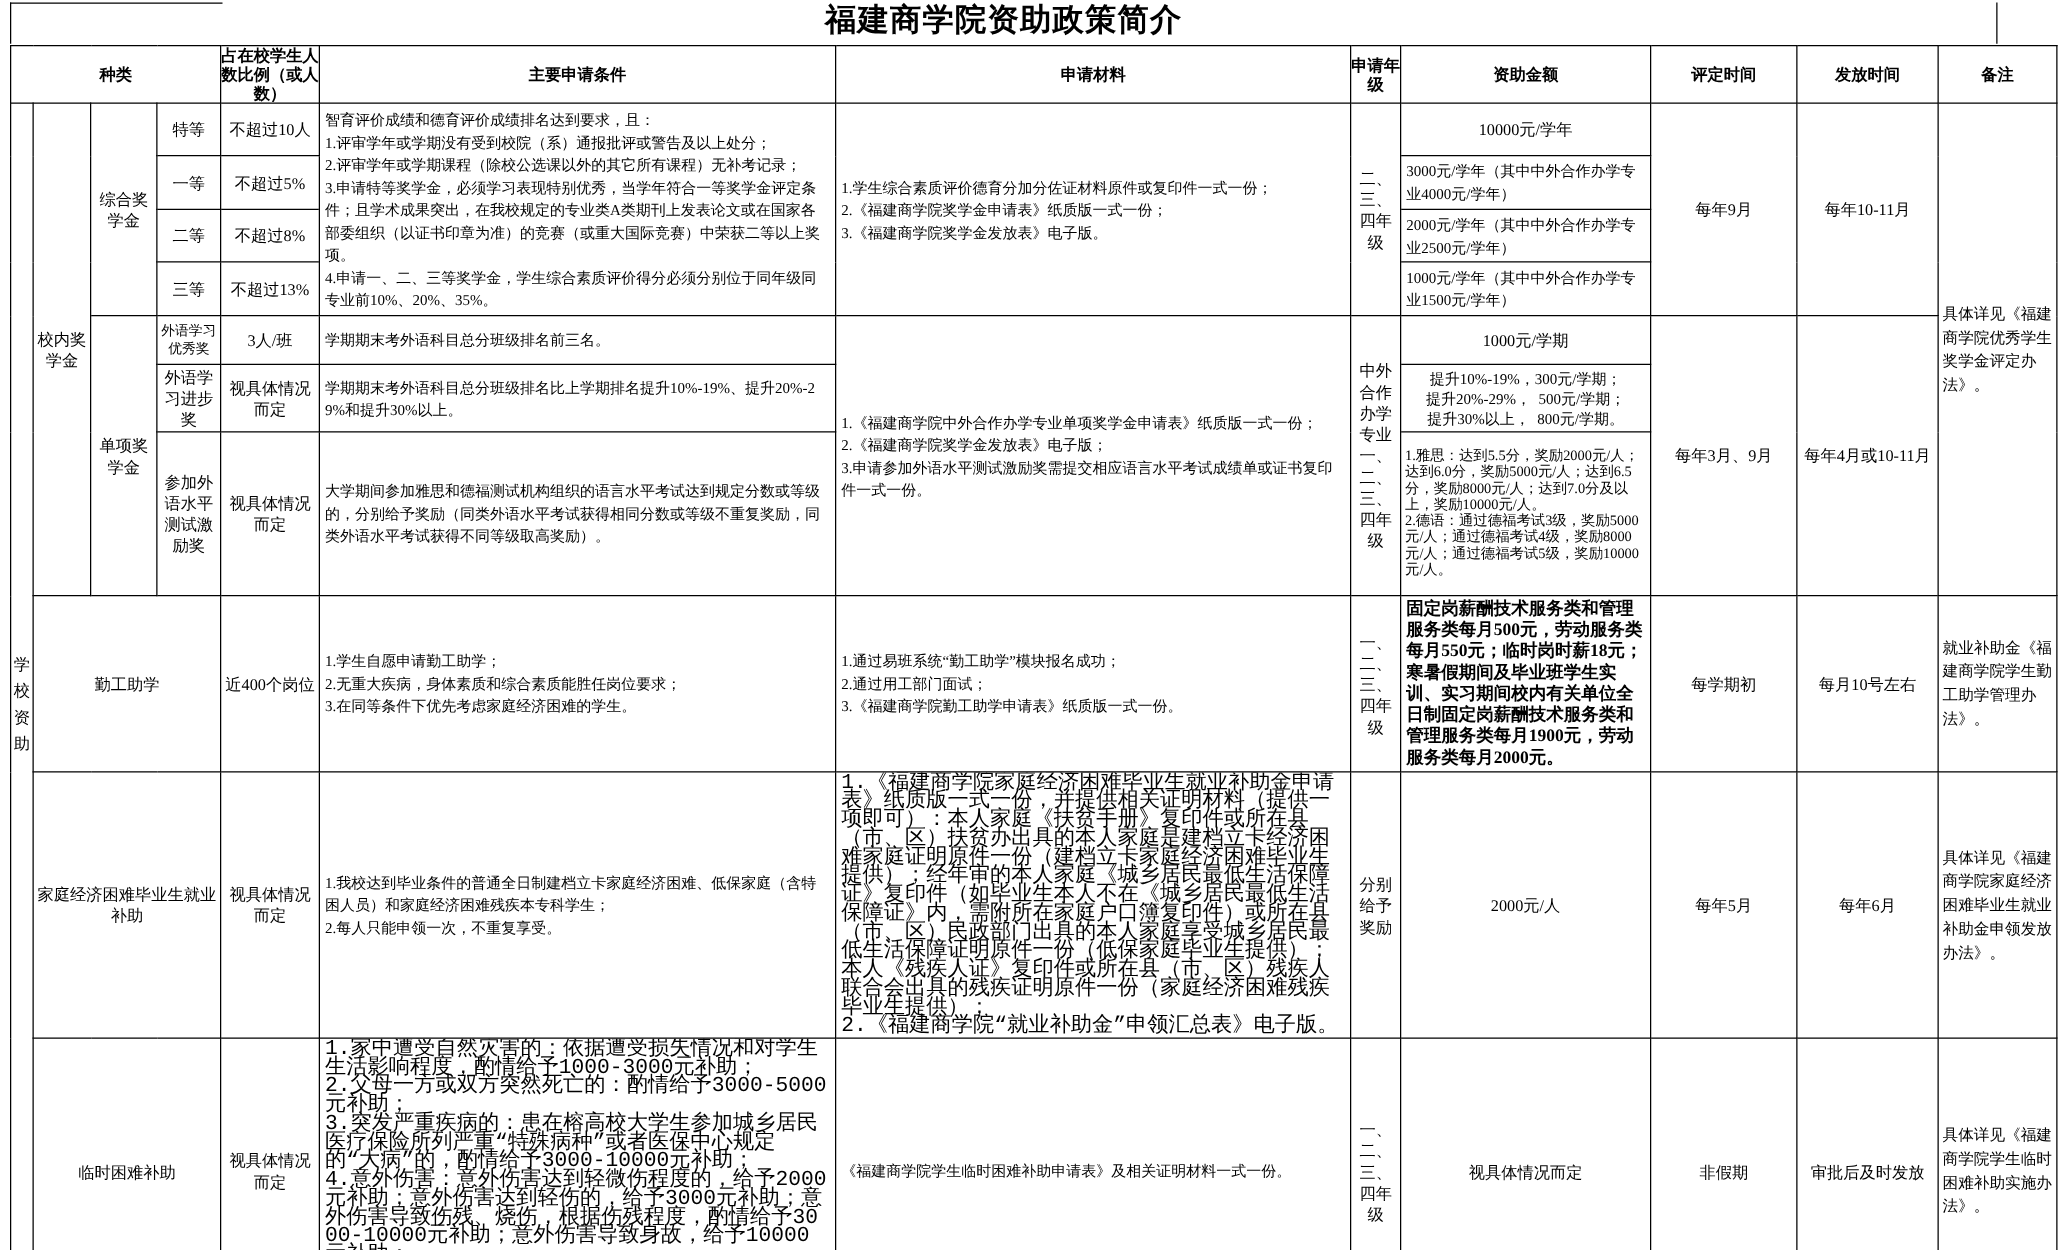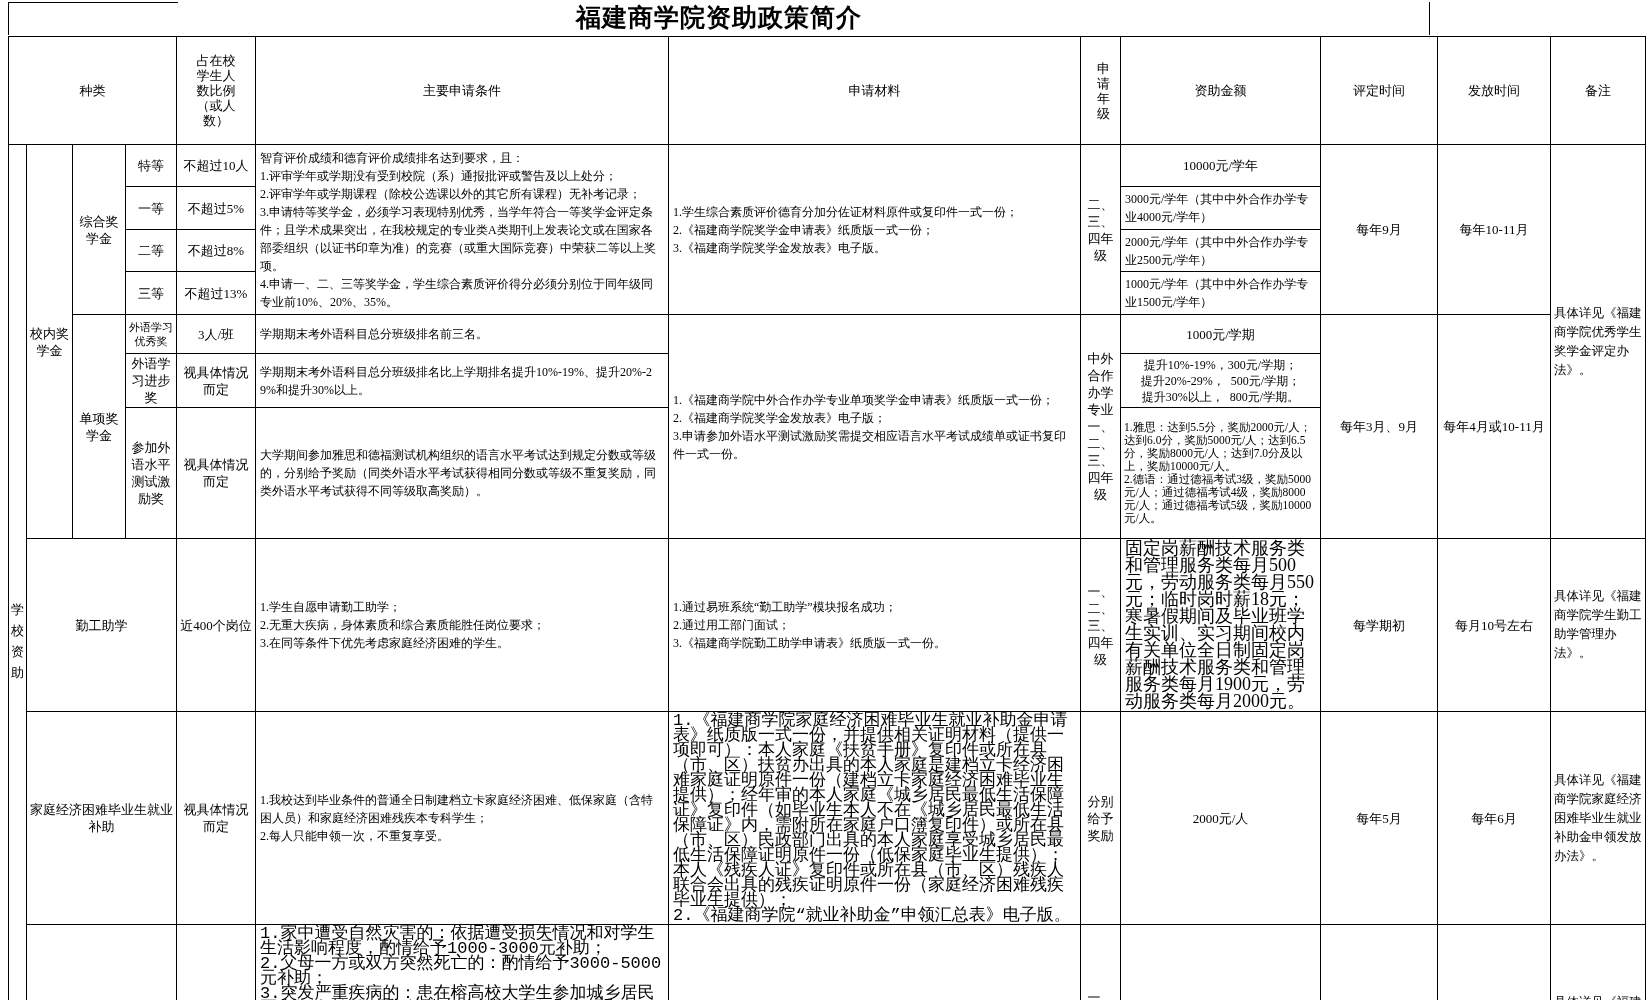--- a/index.html
+++ b/index.html
@@ -1,29 +1,29 @@
 <!DOCTYPE html>
 <html><head>
 <meta charset="utf-8">
 <style>
   html,body{margin:0;padding:0;background:#ffffff;}
   .sheet{position:relative;width:1652px;height:1000px;background:#ffffff;overflow:hidden;
          font-family:"Liberation Serif","DejaVu Serif",serif;color:#000;}
-  .title-band{position:absolute;left:8px;top:2px;width:1422px;height:33px;
-              border-left:1px solid #000;border-right:1px solid #000;box-sizing:border-box;}
+  .title-band{position:absolute;left:8px;top:2px;width:1590px;height:33px;
+              border-left:1px solid #000;border-right:1px solid #000;box-sizing:border-box;font-family:Liberation Mono, monospace;}
   .title{width:100%;text-align:center;font-size:25px;font-weight:bold;line-height:32px;letter-spacing:1px;}
   .top-seg{position:absolute;left:8px;top:2px;width:170px;height:1px;background:#000;}
   table.policy{position:absolute;left:8px;top:36px;width:1637px;border-collapse:collapse;table-layout:fixed;}
   td{border:1px solid #000;font-size:13px;text-align:center;vertical-align:middle;
      padding:1px 2px;overflow:hidden;line-height:17px;word-break:break-all;}
-  .th{font-weight:normal;line-height:15px;padding:16px;}
+  .th{font-weight:bold;line-height:15px;padding:0;}
   .ml{text-align:left;white-space:pre-wrap;font-size:12px;line-height:18px;padding:1px 4px;}
   .dense{font-size:17px;line-height:15px;font-family:Liberation Mono, monospace;}
   .dense2{font-size:11.5px;line-height:13px;padding:1px 3px;}
-  .amt8{font-size:18px;line-height:17px;}
+  .amt8{font-size:14px;line-height:17px;font-weight:bold;}
   .remark{font-size:12.5px;line-height:19px;padding:1px 3px;}
   .grade{line-height:17px;padding:1px 5px;}
   .vert{line-height:21px;padding:2px;}
   .sm{font-size:11px;line-height:14px;padding:0;margin-left:20px;}
   .amtmid{font-size:12px;line-height:16px;text-align:center;}
 </style>
 </head>
 <body>
 
 <div class="sheet">
@@ -137,21 +137,21 @@
       <td class="ml">1.学生自愿申请勤工助学；
 2.无重大疾病，身体素质和综合素质能胜任岗位要求；
 3.在同等条件下优先考虑家庭经济困难的学生。</td>
       <td class="ml">1.通过易班系统“勤工助学”模块报名成功；
 2.通过用工部门面试；
 3.《福建商学院勤工助学申请表》纸质版一式一份。</td>
       <td class="grade">一、二、三、四年级</td>
       <td class="ml amt8">固定岗薪酬技术服务类和管理服务类每月500元，劳动服务类每月550元；临时岗时薪18元；寒暑假期间及毕业班学生实训、实习期间校内有关单位全日制固定岗薪酬技术服务类和管理服务类每月1900元，劳动服务类每月2000元。</td>
       <td>每学期初</td>
       <td>每月10号左右</td>
-      <td class="ml remark">具体详见《福建商学院学生勤工助学管理办法》。</td>
+      <td class="ml remark">就业补助金《福建商学院学生勤工助学管理办法》。</td>
     </tr>
 
     <tr style="height:194px">
       <td colspan="3">家庭经济困难毕业生就业补助</td>
       <td>视具体情况而定</td>
       <td class="ml">1.我校达到毕业条件的普通全日制建档立卡家庭经济困难、低保家庭（含特困人员）和家庭经济困难残疾本专科学生；
 2.每人只能申领一次，不重复享受。</td>
       <td class="ml dense">1.《福建商学院家庭经济困难毕业生就业补助金申请表》纸质版一式一份，并提供相关证明材料（提供一项即可）：本人家庭《扶贫手册》复印件或所在县（市、区）扶贫办出具的本人家庭是建档立卡经济困难家庭证明原件一份（建档立卡家庭经济困难毕业生提供）；经年审的本人家庭《城乡居民最低生活保障证》复印件（如毕业生本人不在《城乡居民最低生活保障证》内，需附所在家庭户口簿复印件）或所在县（市、区）民政部门出具的本人家庭享受城乡居民最低生活保障证明原件一份（低保家庭毕业生提供）；本人《残疾人证》复印件或所在县（市、区）残疾人联合会出具的残疾证明原件一份（家庭经济困难残疾毕业生提供）；
 2.《福建商学院“就业补助金”申领汇总表》电子版。</td>
       <td class="grade">分别给予奖励</td>

